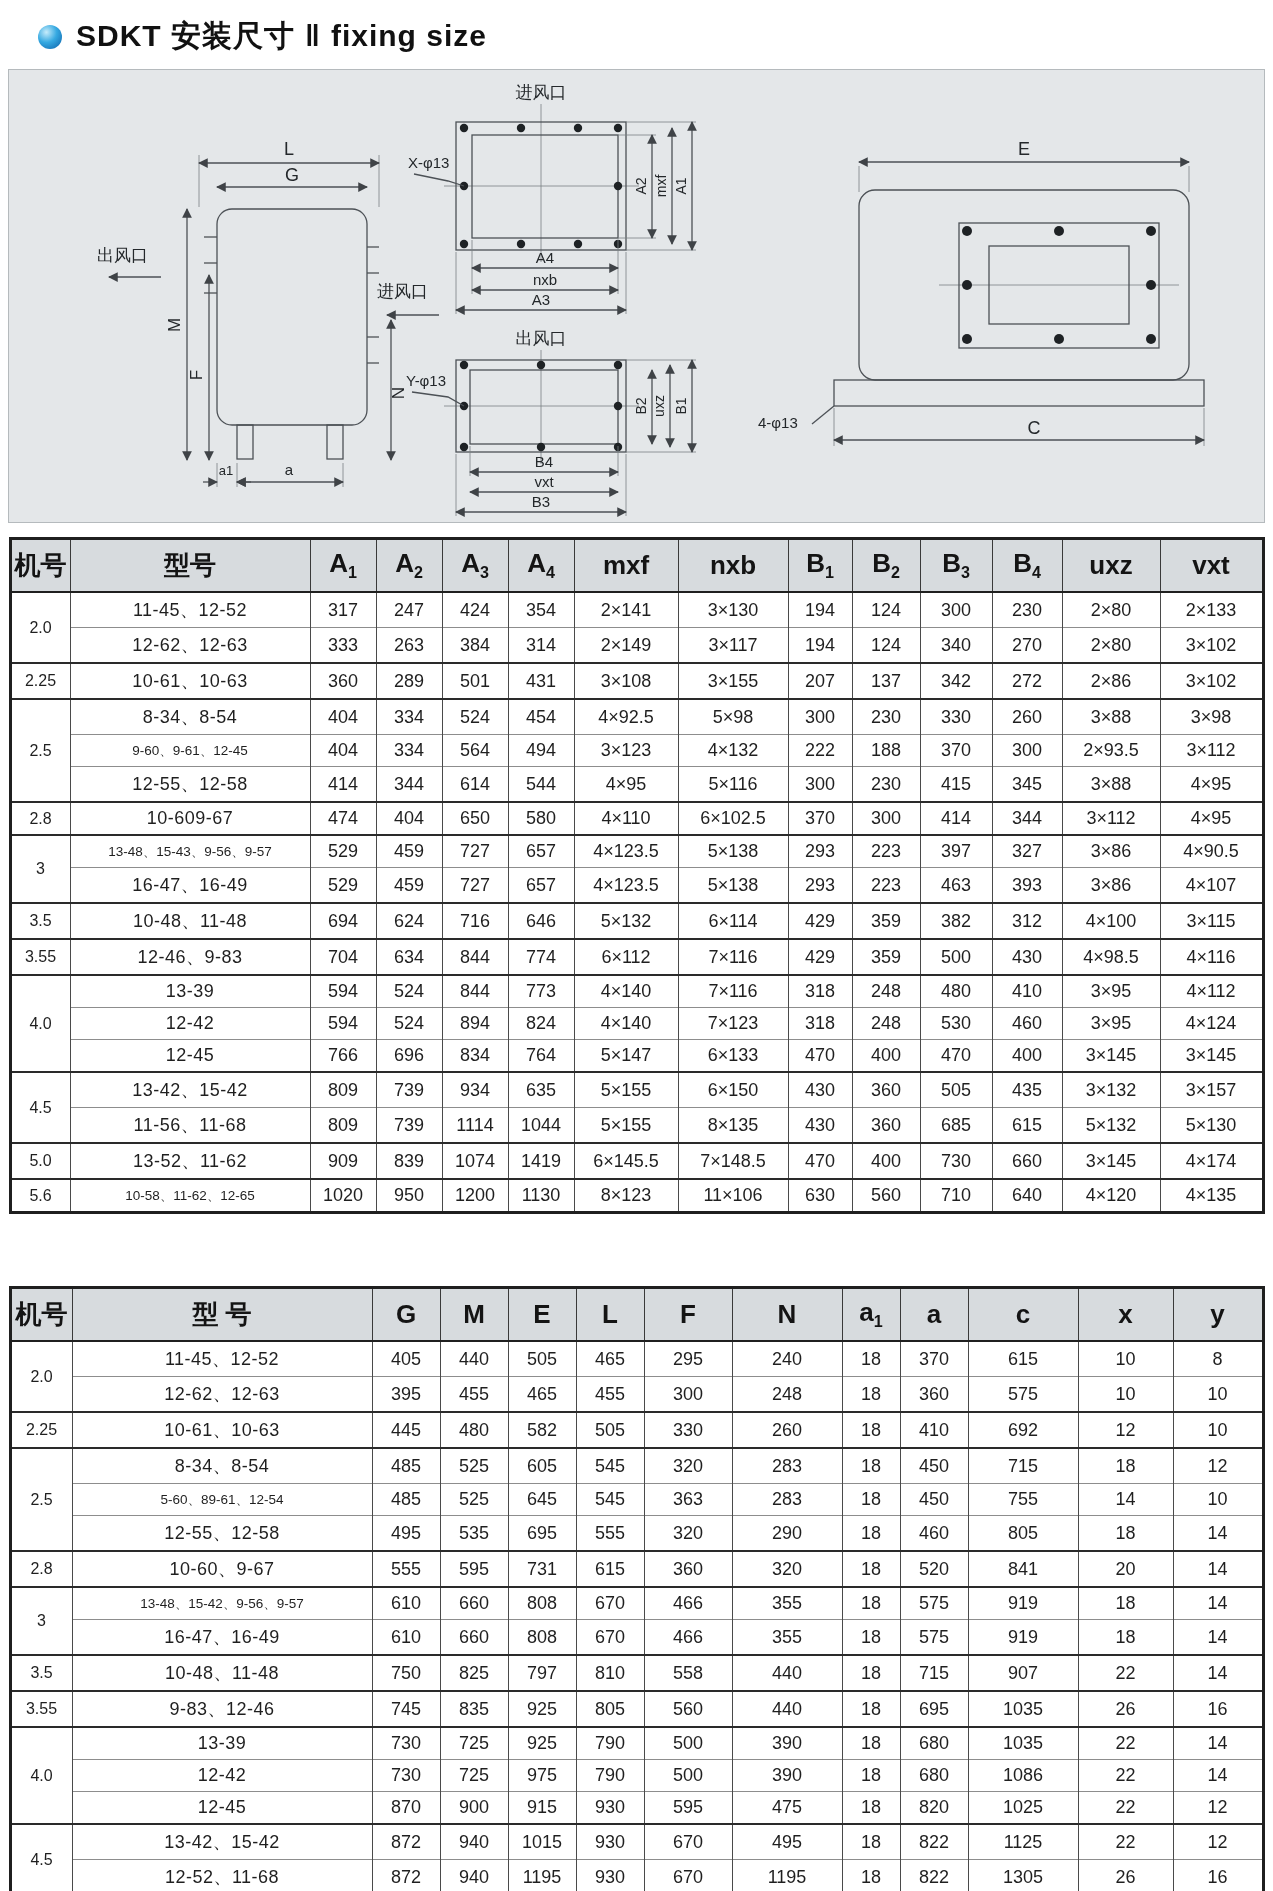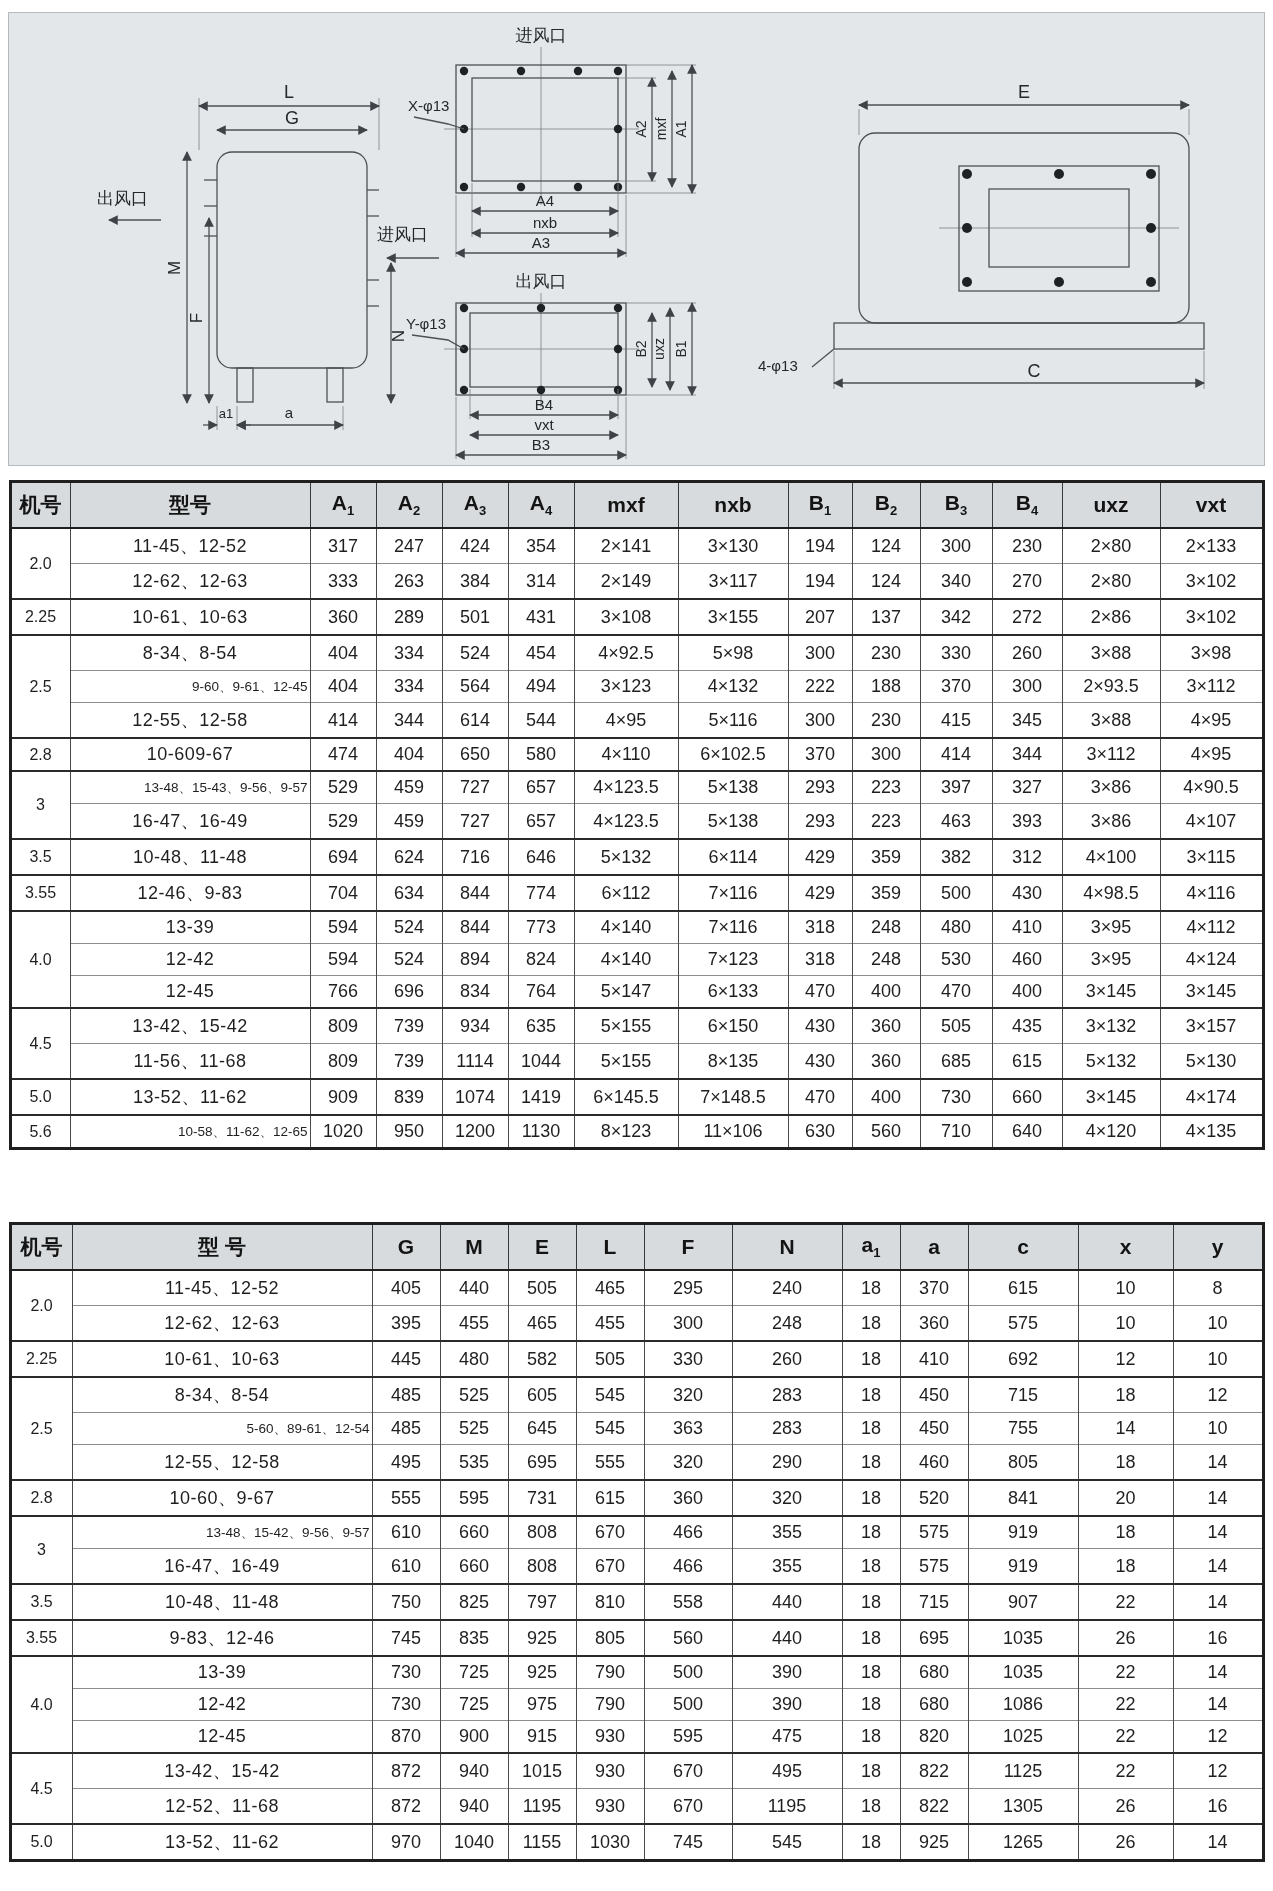--- a/index.html
+++ b/index.html
@@ -23,36 +23,40 @@
   #svgC { left:735px; top:58px; }
   svg text { font-family:"Liberation Sans",sans-serif; fill:#24282b; }
   .dline { stroke:#4c5156; stroke-width:1.3; fill:none; }
   .thin  { stroke:#7a8084; stroke-width:0.8; fill:none; }
   .hole  { fill:#1e2225; }
 
   
   table { border-collapse:collapse; table-layout:fixed; width:1253px; margin:0 auto;
           border:3px solid #1f1f1f; background:#fff; }
   th { background:#d7dbde; border:1px solid #3a3a3a; border-bottom:2px solid #1f1f1f;
-       font-size:21px; font-weight:bold; padding:8px 2px; color:#141414; }
+       font-size:26px; font-weight:bold; padding:8px 2px; color:#141414; }
   th sub { font-size:0.62em; }
   td { border-left:1px solid #4a4a4a; border-right:1px solid #4a4a4a;
        text-align:center; font-size:18px; padding:5px 2px; color:#1f1f1f; }
   tr.gs td { border-top:2px solid #2a2a2a; }
   tr.gi td { border-top:1px solid #8d8d8d; }
   td.size  { font-size:16px; }
   td.model { letter-spacing:0.5px;margin-top:7px; }
-  td.model.compact { font-size:13.5px; letter-spacing:0;text-align:right; }
+  td.model.compact { font-size:13.5px; letter-spacing:0; }
   #table2 { margin-top:72px; }
 </style>
 </head>
 <body>
 
 <div class="page">
 
+  <div class="title-row">
+    <span class="bullet"></span>
+    <h1><span>SDKT 安装尺寸</span><span class="divider">‖</span><span>fixing size</span></h1>
+  </div>
 
   <div class="diagram-panel">
 
     <svg id="svgA" width="370" height="390" viewBox="0 0 370 390">
       <defs>
         <marker id="arrA" viewBox="0 0 10 10" refX="9" refY="5" markerWidth="7.5" markerHeight="7.5" orient="auto-start-reverse">
           <path d="M0,0 L10,5 L0,10 z" fill="#3f4347"></path>
         </marker>
       </defs>
 

